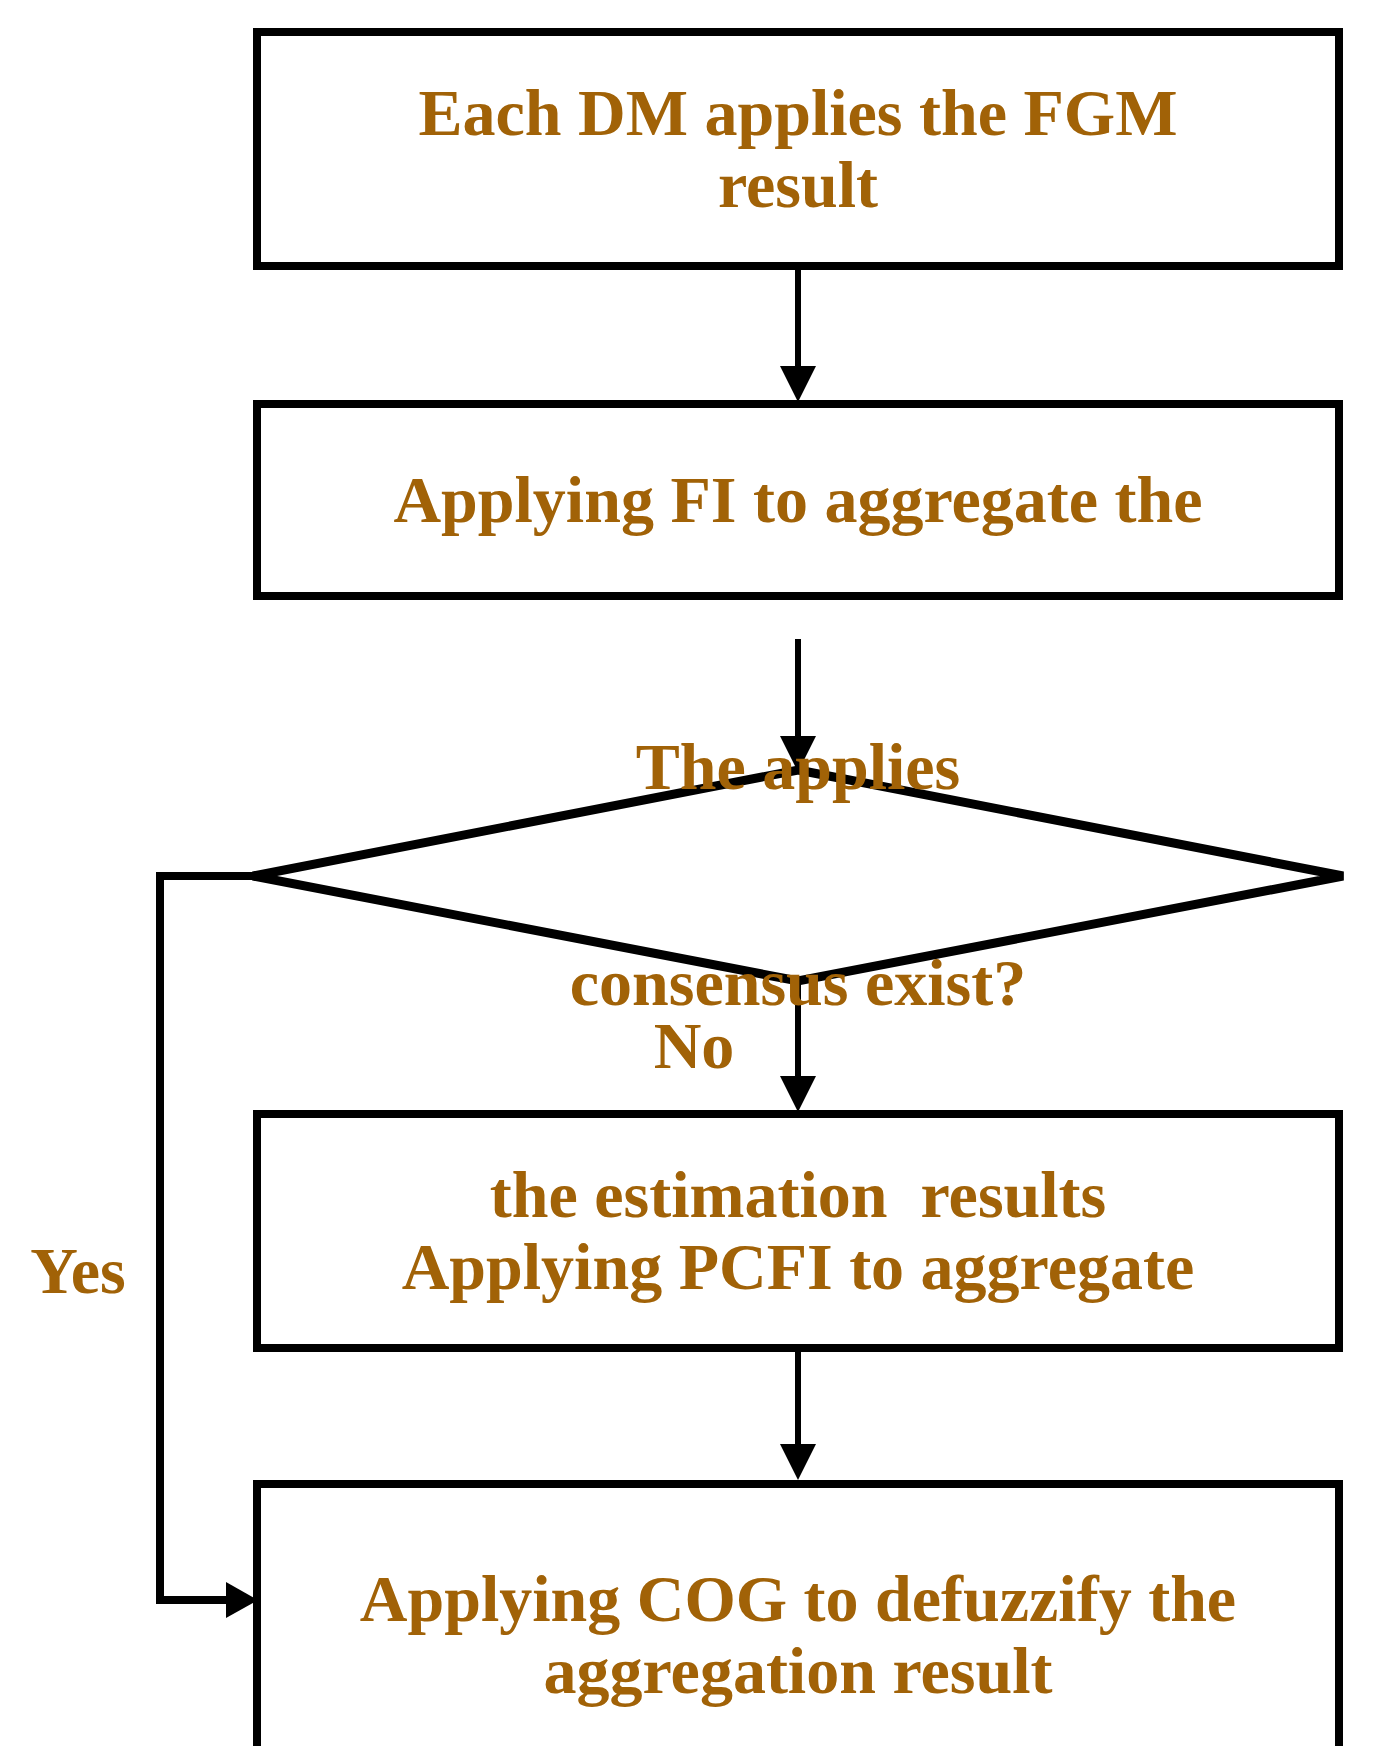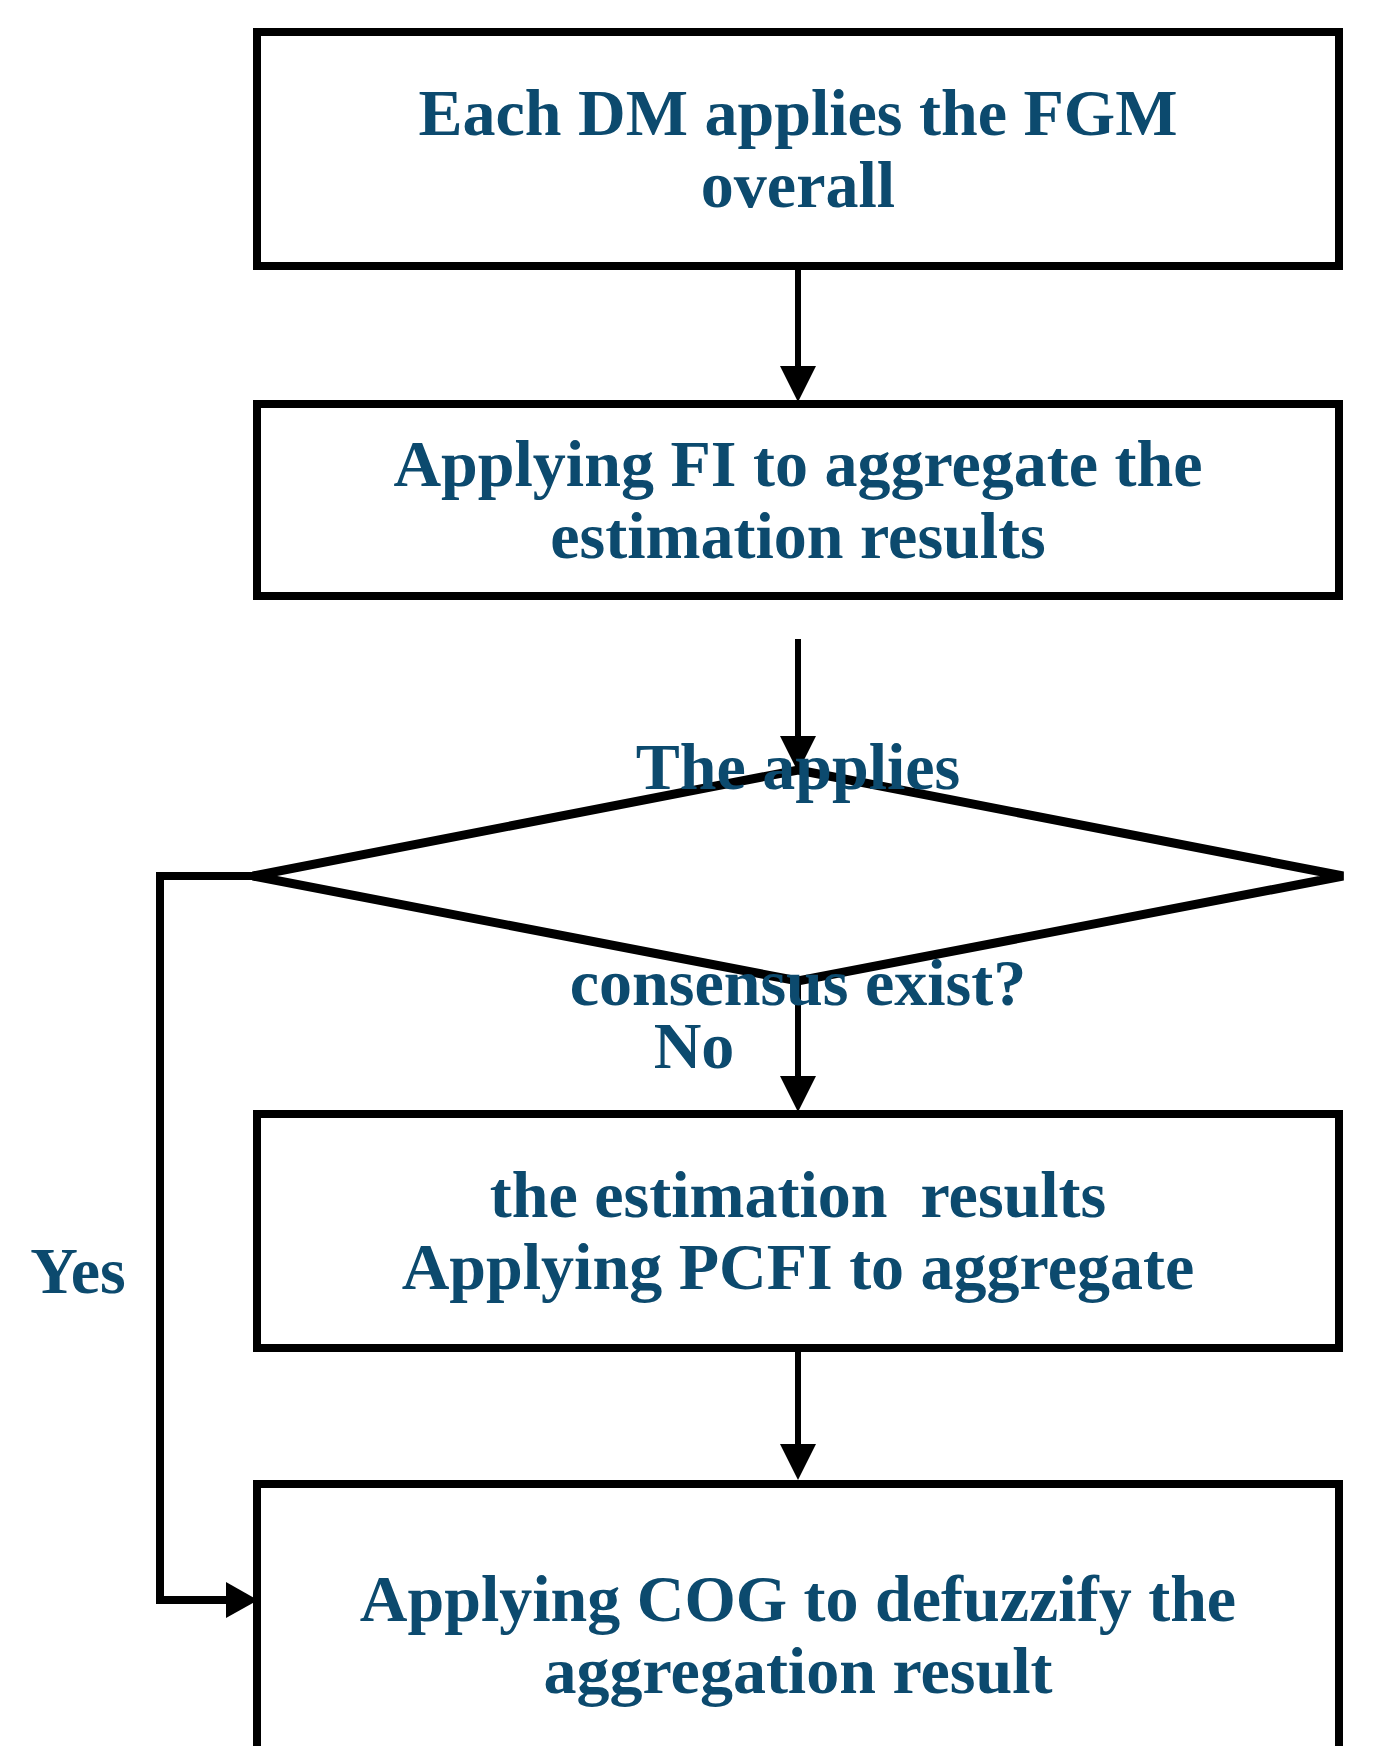--- a/index.html
+++ b/index.html
@@ -1,21 +1,21 @@
 <!DOCTYPE html>
 <html><head>
 <meta charset="utf-8">
 <style>
   html, body { margin: 0; padding: 0; background: #ffffff; }
   .stage {
     position: relative;
     width: 1392px;
     height: 1746px;
     background: #ffffff;
-    color: #0c4a6e;
+    color: #a16207;
     font-family: "Liberation Serif", serif;
     font-weight: bold;
     overflow: hidden;
   }
   svg.wires {
     position: absolute;
     left: 0; top: 0;
     width: 1392px; height: 1746px;
   }
   .node {
@@ -61,26 +61,25 @@
 
     <line x1="798" y1="978" x2="798" y2="1080" stroke="#000000" stroke-width="6"></line>
     <polygon points="780,1076 816,1076 798,1112" fill="#000000"></polygon>
 
     <line x1="798" y1="1350" x2="798" y2="1448" stroke="#000000" stroke-width="6"></line>
     <polygon points="780,1444 816,1444 798,1480" fill="#000000"></polygon>
   </svg>
 
   <div class="node" style="left:253px; top:28px; width:1090px; height:242px;">
     <div class="line">Each DM applies the FGM</div>
-    <div class="line">overall</div>
+    <div class="line">result</div>
   </div>
 
   <div class="node" style="left:253px; top:400px; width:1090px; height:200px;">
     <div class="line">Applying FI to aggregate the</div>
-    <div class="line">estimation results</div>
   </div>
 
   <div class="floating" style="left:798px; top:875px;">
     <div class="line">The applies</div>
     <div class="line">consensus exist?</div>
   </div>
 
   <div class="floating" style="left:694px; top:1046px;">No</div>
 
   <div class="floating" style="left:78px; top:1271px;text-align:right;">Yes</div>

